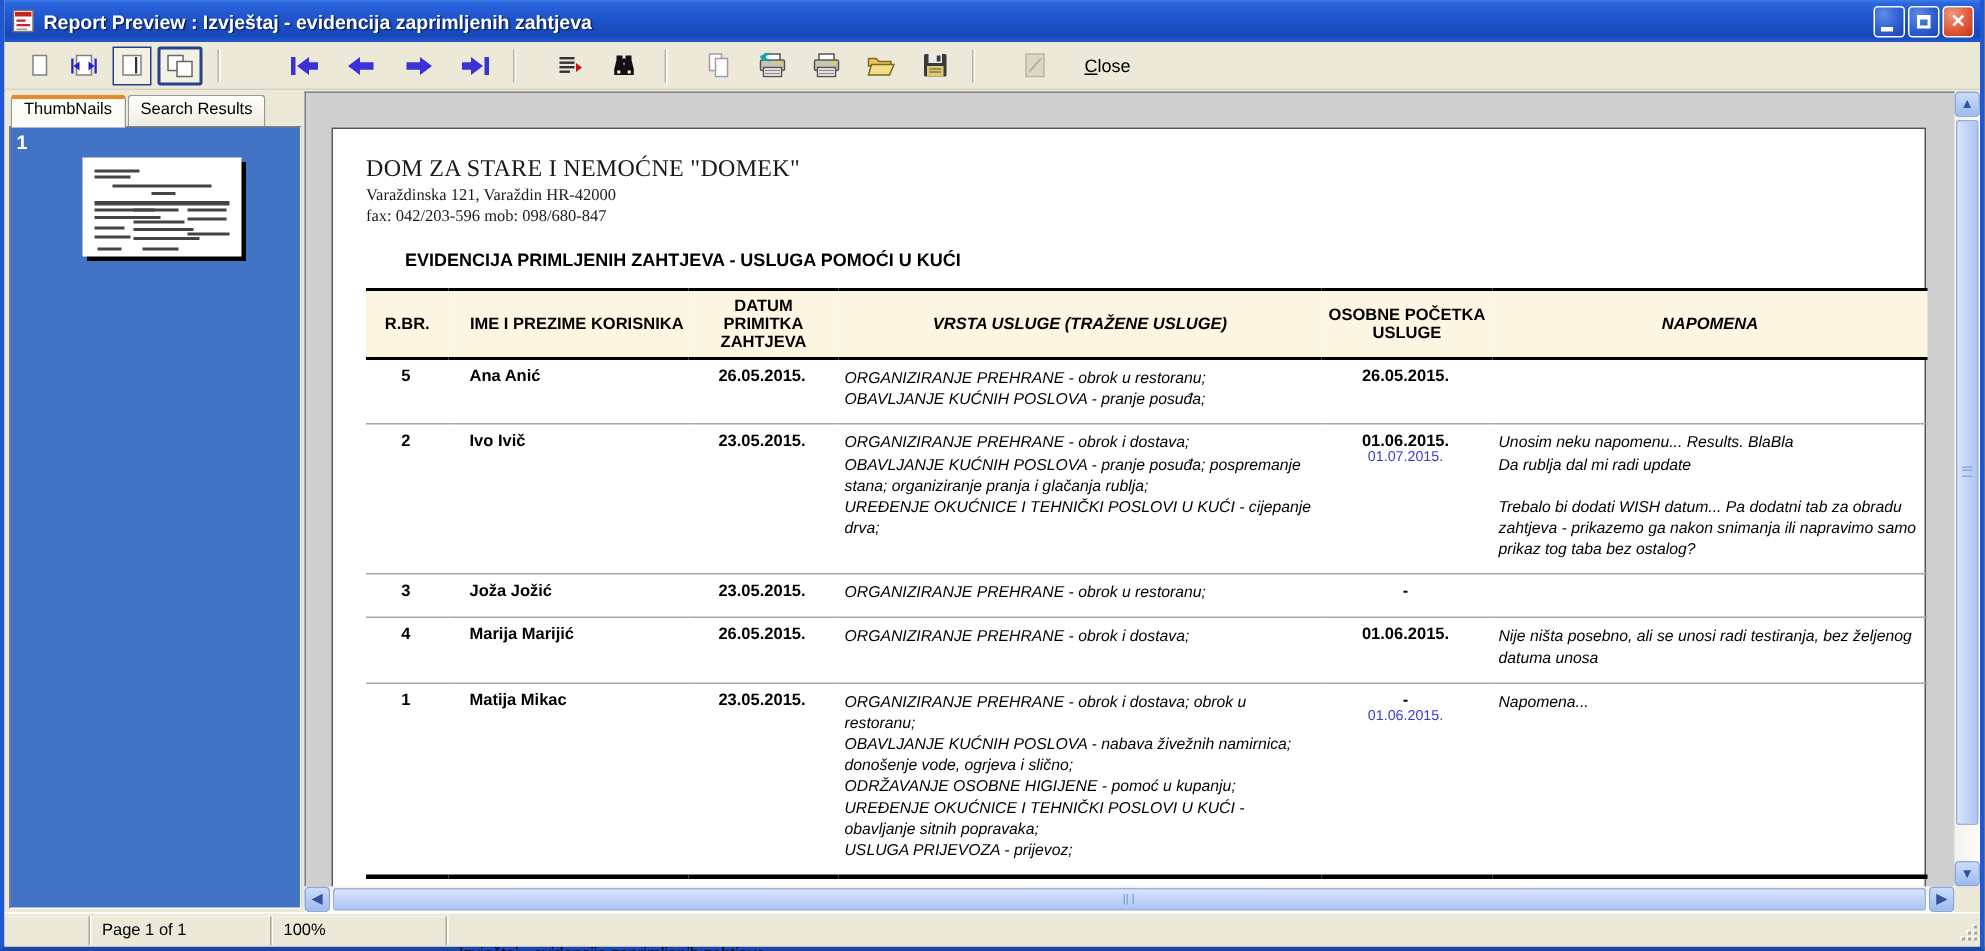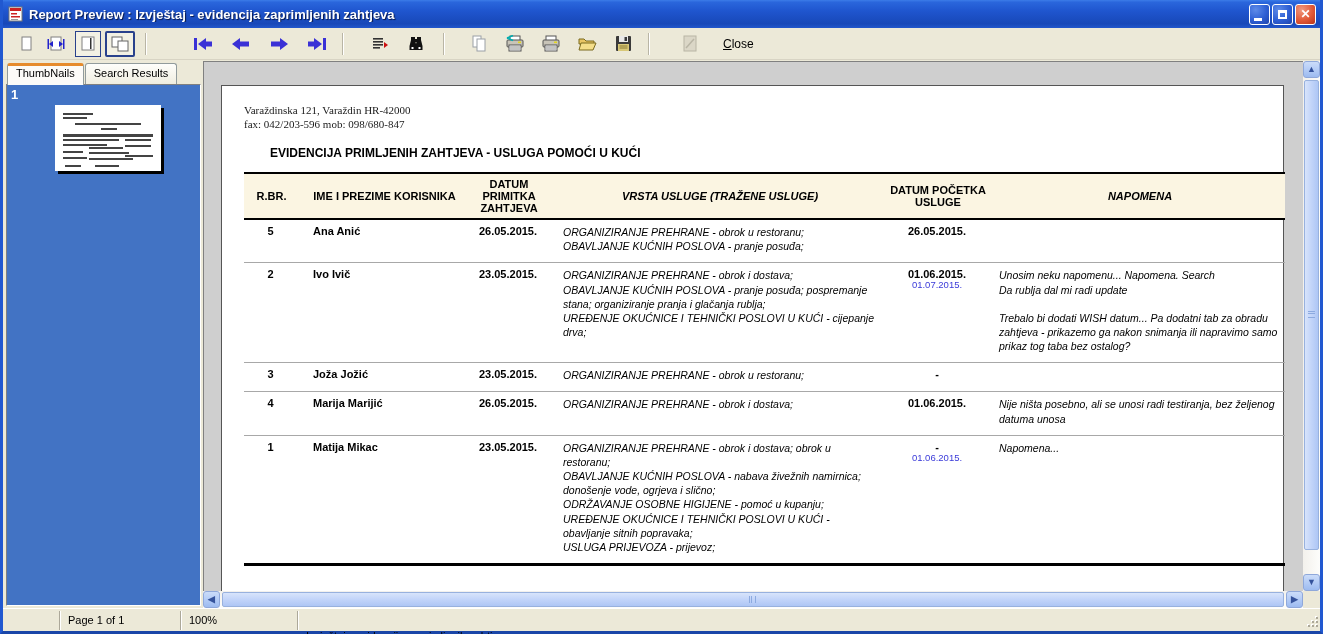--- a/index.html
+++ b/index.html
@@ -362,33 +362,34 @@
             <span class="tline" style="left: 40px; top: 60px; width: 24px; height: 1.5px;"></span>
             <span class="tline" style="left: 10px; top: 60px; width: 16px; height: 1.5px;"></span>
           </div>
       </div>
     </div>
 
     <div class="preview">
       <div class="pv-content">
         <div class="page">
           <div class="rp-org">
+            <div class="rp-orgname">DOM ZA STARE I NEMOĆNE "DOMEK"</div>
             <div class="rp-orgline">Varaždinska 121, Varaždin HR-42000</div>
             <div class="rp-orgline">fax: 042/203-596  mob: 098/680-847</div>
           </div>
           <div class="rp-title">EVIDENCIJA PRIMLJENIH ZAHTJEVA - USLUGA POMOĆI U KUĆI</div>
 
           <table class="report">
             <thead>
               <tr>
                 <th class="c-rbr">R.BR.</th>
                 <th class="c-name">IME I PREZIME KORISNIKA</th>
                 <th class="c-dp">DATUM PRIMITKA ZAHTJEVA</th>
                 <th class="c-usl">VRSTA USLUGE (TRAŽENE USLUGE)</th>
-                <th class="c-dpoc">DATUM POČETKA USLUGE</th>
+                <th class="c-dpoc">OSOBNE POČETKA USLUGE</th>
                 <th class="c-nap">NAPOMENA</th>
               </tr>
             </thead>
             <tbody id="tbody">
                 <tr>
                   <td class="c-rbr">5</td>
                   <td class="c-name">Ana Anić</td>
                   <td class="c-dp">26.05.2015.</td>
                   <td class="c-usl">
                     <div class="usl-line">ORGANIZIRANJE PREHRANE - obrok u restoranu;</div>
@@ -406,21 +407,21 @@
                   <td class="c-usl">
                     <div class="usl-line">ORGANIZIRANJE PREHRANE - obrok i dostava;</div>
                     <div class="usl-line">OBAVLJANJE KUĆNIH POSLOVA - pranje posuđa; pospremanje stana; organiziranje pranja i glačanja rublja;</div>
                     <div class="usl-line">UREĐENJE OKUĆNICE I TEHNIČKI POSLOVI U KUĆI - cijepanje drva;</div>
                   </td>
                   <td class="c-dpoc">
                     <div>01.06.2015.</div>
                     <div class="date-wish">01.07.2015.</div>
                   </td>
                   <td class="c-nap">
-                    <div class="nap-line">Unosim neku napomenu... Napomena. Search</div>
+                    <div class="nap-line">Unosim neku napomenu... Results. BlaBla</div>
                     <div class="nap-line">Da rublja dal mi radi update</div>
                     <div class="nap-gap"></div>
                     <div class="nap-line">Trebalo bi dodati WISH datum... Pa dodatni tab za obradu zahtjeva - prikazemo ga nakon snimanja ili napravimo samo prikaz tog taba bez ostalog?</div>
                   </td>
                 </tr>
                 <tr>
                   <td class="c-rbr">3</td>
                   <td class="c-name">Joža Jožić</td>
                   <td class="c-dp">23.05.2015.</td>
                   <td class="c-usl">

